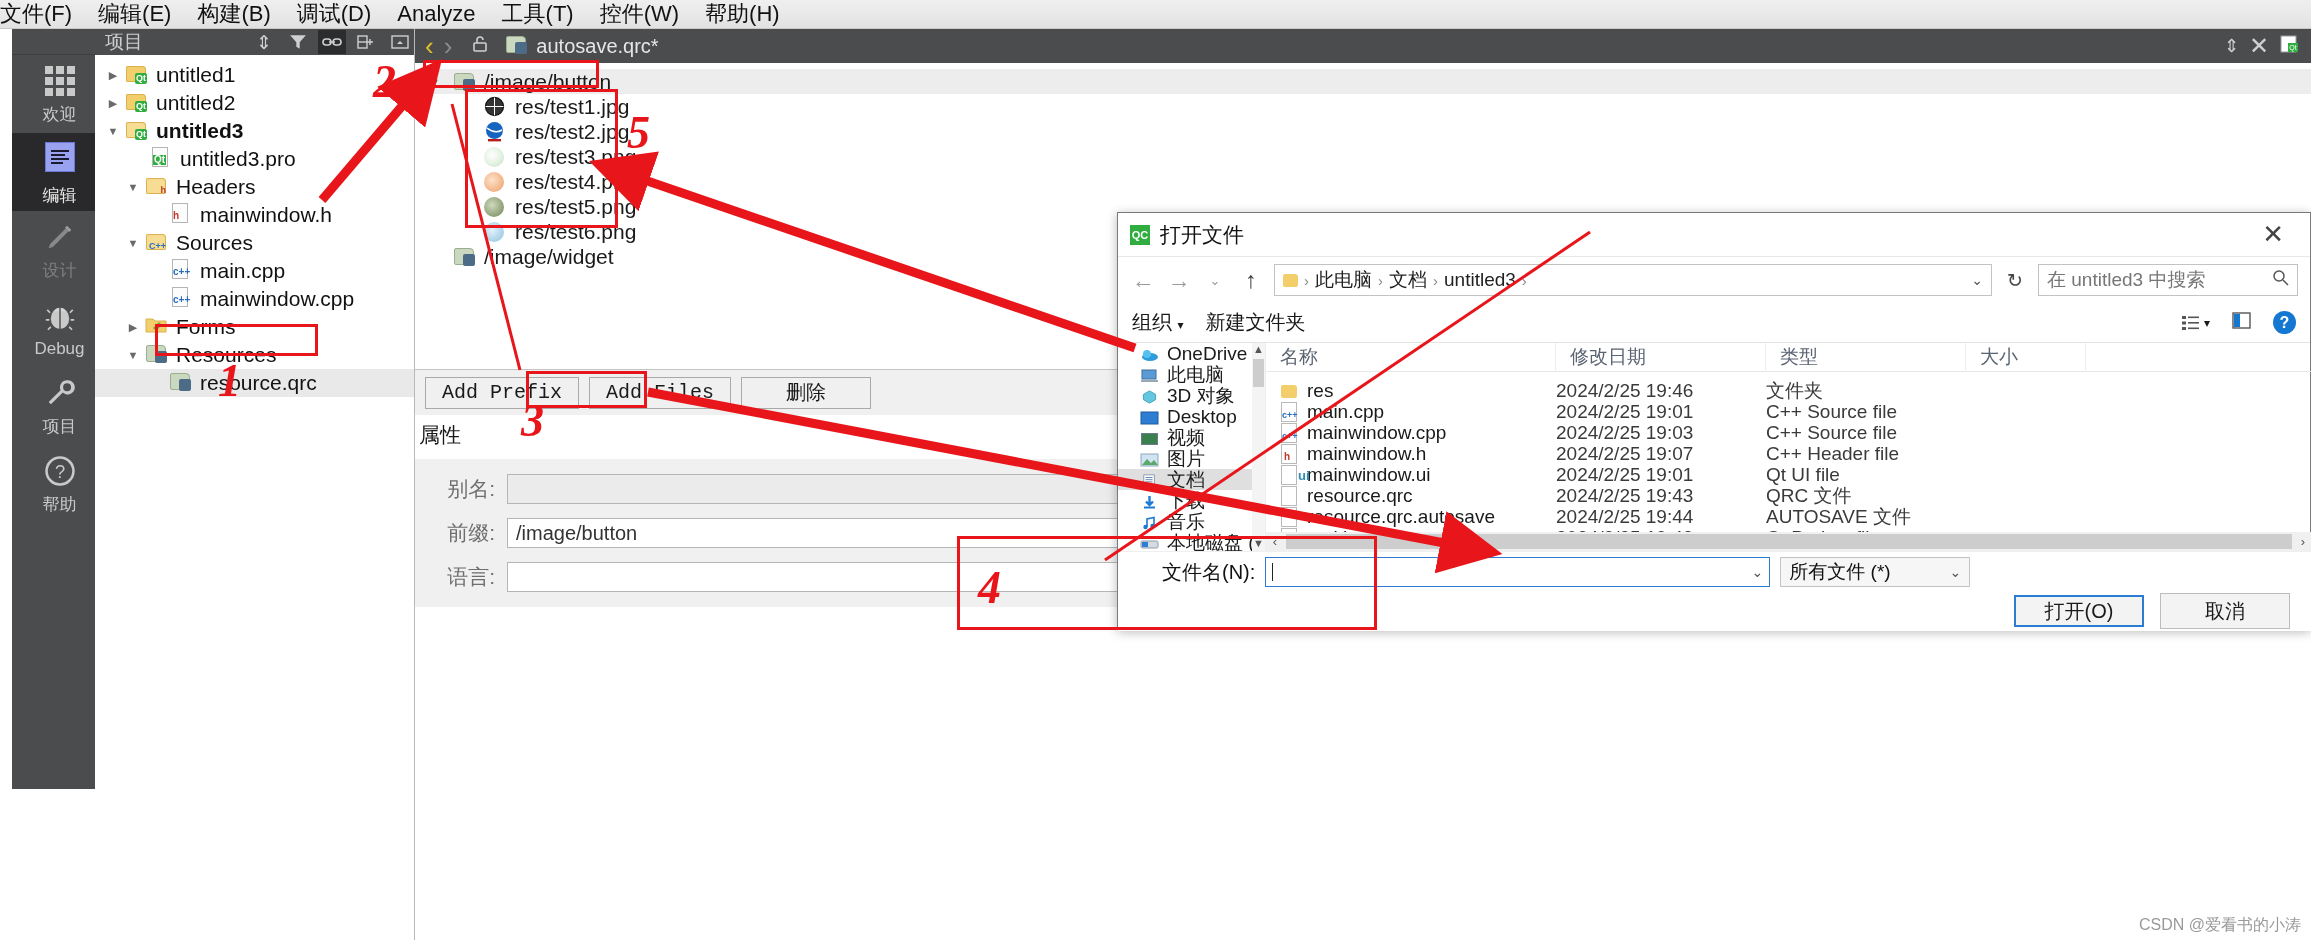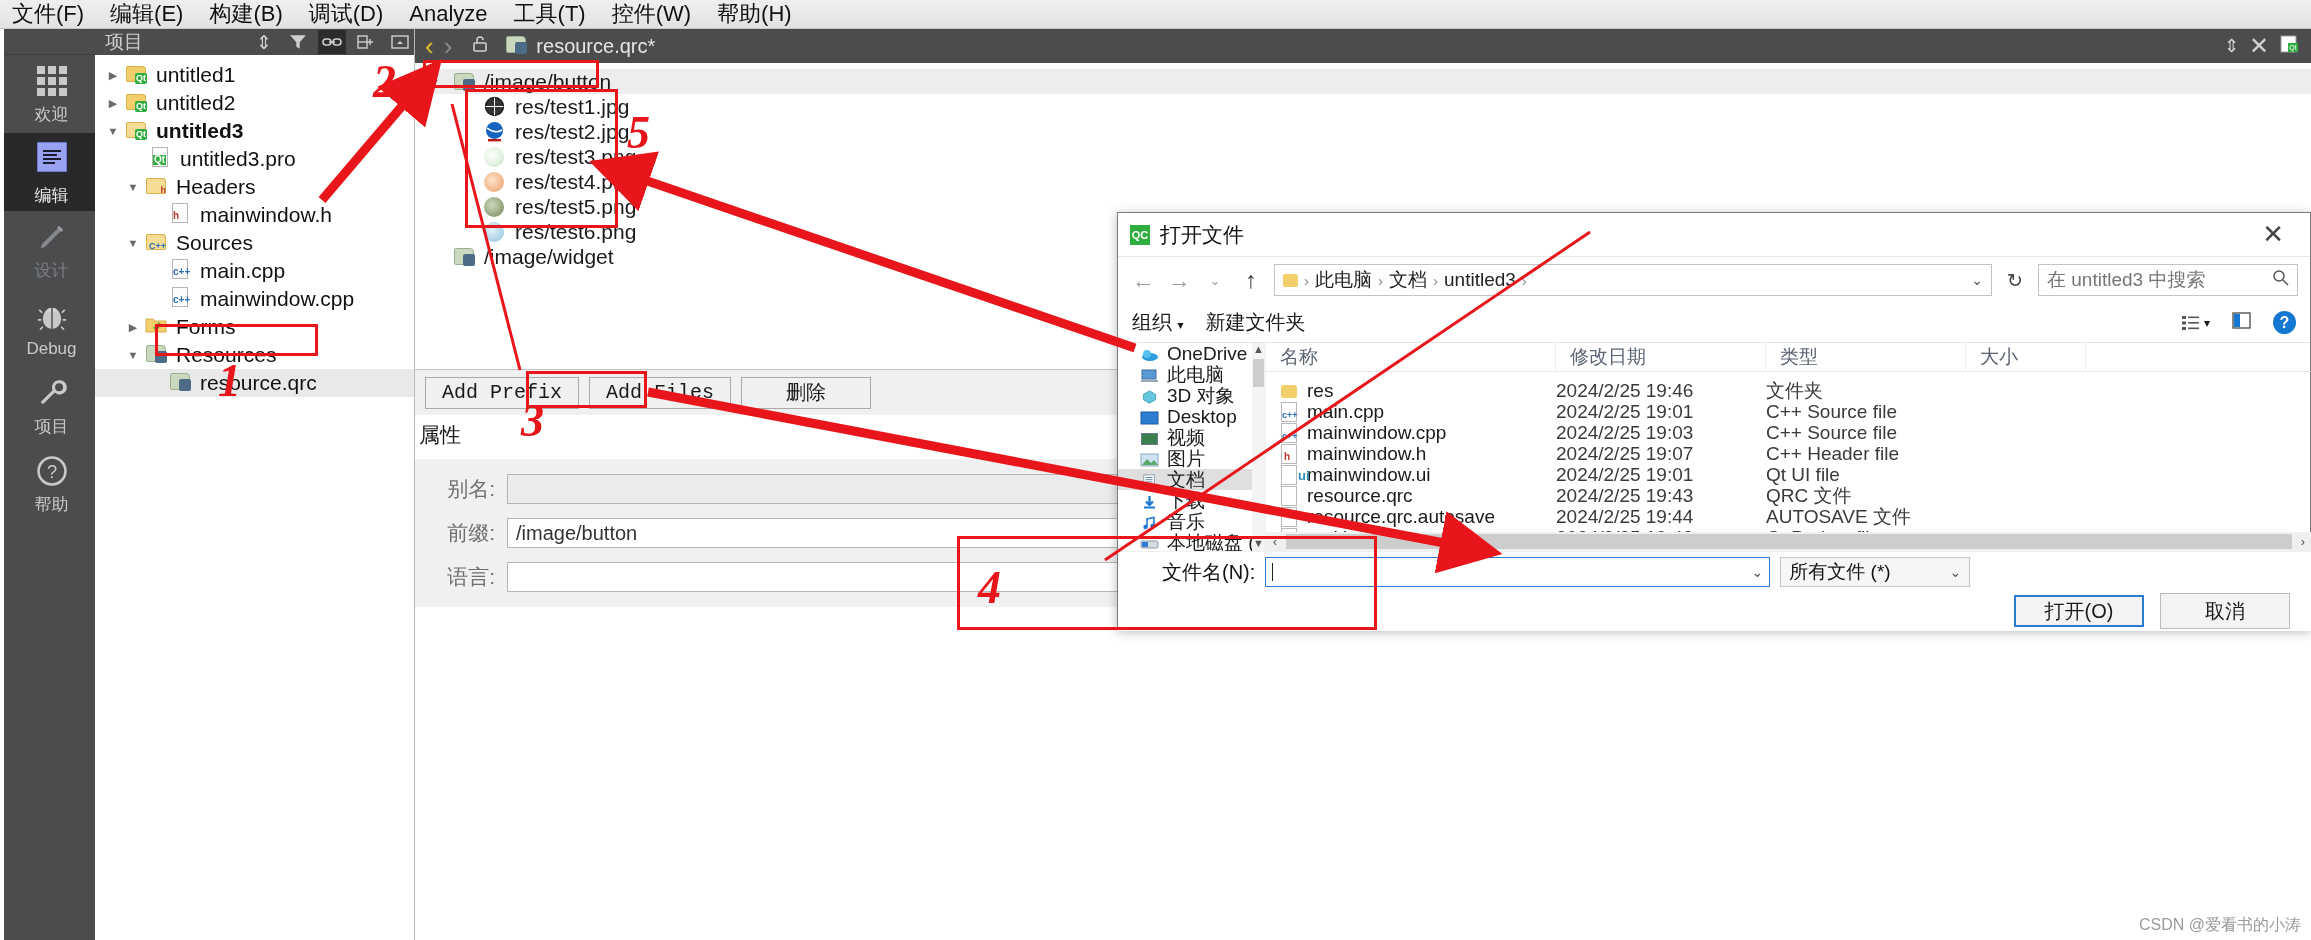--- a/index.html
+++ b/index.html
@@ -8,27 +8,27 @@
     width:2311px; height:940px; position:relative; overflow:hidden;
     font-family:"Liberation Sans","DejaVu Sans",sans-serif;
     font-size:21px; color:#1a1a1a;
   }
 
   
   #menubar{
     position:absolute; left:0; top:0; width:2311px; height:29px;
     background:linear-gradient(#efefef,#e2e2e2);
     border-bottom:1px solid #c8c8c8;
-    display:flex; align-items:center; padding-left:12px; gap:26px;
+    display:flex; align-items:center; padding-left:0; gap:26px;
   }
   #menubar .mi{ font-size:22px; color:#111; white-space:nowrap; cursor:default; }
 
   
   #modebar{
-    position:absolute; left:4px; top:29px; width:95px; height:911px;
+    position:absolute; left:12px; top:29px; width:95px; height:760px;
     background:#4a4c4e;
   }
   #modebar .topspacer{ height:26px; border-bottom:1px solid #3c3e40; }
   .mode{
     width:95px; height:78px; display:flex; flex-direction:column;
     align-items:center; justify-content:center; gap:3px; cursor:pointer;
   }
   .mode .glyph{ height:38px; display:flex; align-items:center; justify-content:center; }
   .mode .lbl{ font-size:17px; color:#c9c9c9; }
   .mode.active{ background:#29292b;gap:8px; }
@@ -393,21 +393,21 @@
   <div id="edtoolbar">
     <span class="nav y">‹</span>
     <span class="nav g">›</span>
     <span style="margin-left:8px">
       <svg width="20" height="20" viewBox="0 0 20 20">
           <rect x="4" y="9" width="12" height="8" rx="1" fill="none" stroke="#cfcfcf" stroke-width="1.6"></rect>
           <path d="M7 9V6a3 3 0 0 1 6 0" fill="none" stroke="#cfcfcf" stroke-width="1.6"></path>
         </svg>
     </span>
     <span style="margin-left:6px"><span class="qrcicon"><b></b></span></span>
-    <span class="fname">resource.qrc*</span>
+    <span class="fname">autosave.qrc*</span>
     <span class="flex"></span>
     <span style="font-size:18px">⇕</span>
     <span style="font-size:24px">✕</span>
     <span>
       <svg width="22" height="20" viewBox="0 0 22 20">
           <rect x="2" y="2" width="15" height="16" fill="#fff" stroke="#9a9a9a"></rect>
           <rect x="9" y="9" width="10" height="9" fill="#2fae3f"></rect>
           <text x="14" y="16" font-size="7" fill="#fff" text-anchor="middle" font-family="Liberation Sans">Qt</text>
         </svg>
     </span>

